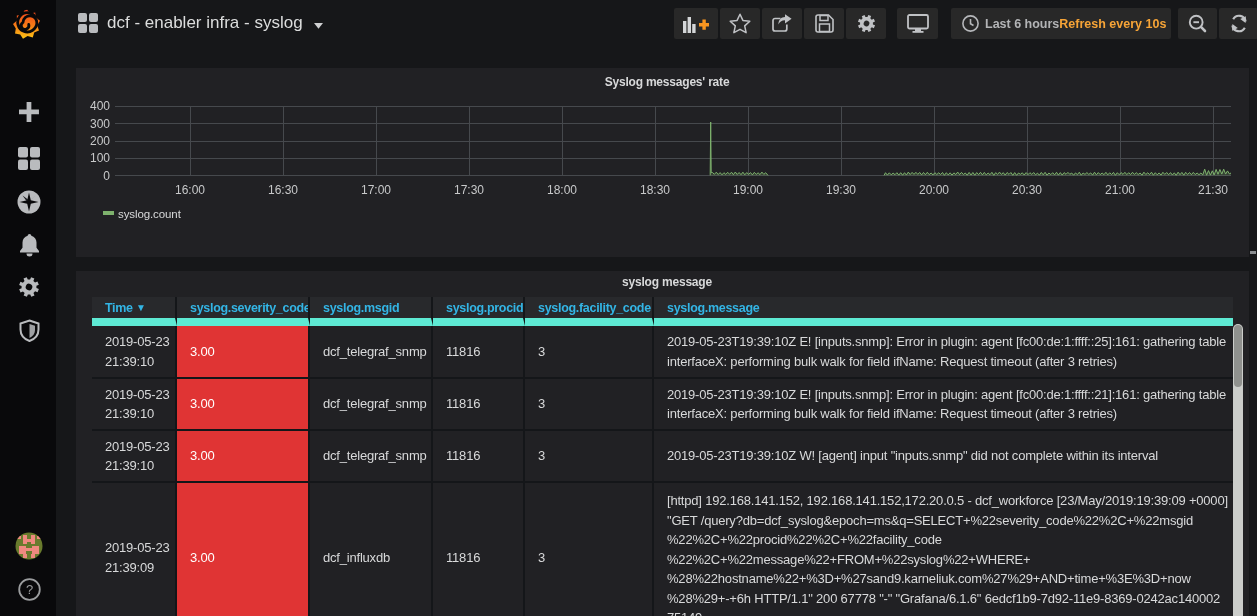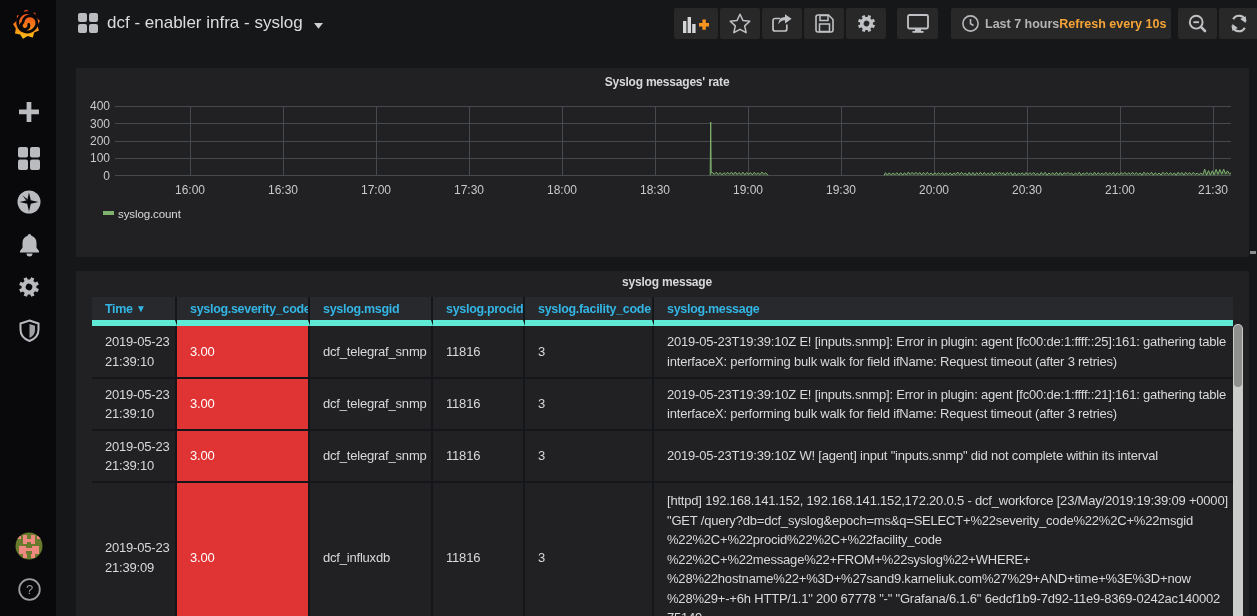--- a/index.html
+++ b/index.html
@@ -8,21 +8,21 @@
 .abs { position:absolute; }
 
 #sidebar { position:absolute; left:0; top:0; width:56px; height:616px; background:#09090b; }
 
 .navbtn { position:absolute; top:8px; height:31px; background:#282828; border-radius:2px; display:flex; align-items:center; justify-content:center; }
 
 .panel { position:absolute; background:#212124; }
 .ptitle { position:absolute; width:100%; text-align:center; font-size:12px; font-weight:bold; color:#d8d9da; letter-spacing:-0.2px; text-indent:9px; }
 
 #tbl { position:absolute; left:92px; top:297px; width:1141px; border-collapse:separate; border-spacing:0; table-layout:fixed; font-size:13px; color:#d8d9da; }
-#tbl th { background:#28292c; color:#33b5e5; font-weight:bold; font-size:12.5px; letter-spacing:-0.3px; text-align:left; padding:0 0 0 13px; height:29px; border-bottom:6px solid #5eead4; white-space:nowrap; overflow:hidden; }
+#tbl th { background:#28292c; color:#33b5e5; font-weight:bold; font-size:12.5px; letter-spacing:-0.3px; text-align:left; padding:0 0 0 13px; height:29px; border-bottom:8px solid #5eead4; white-space:nowrap; overflow:hidden; }
 #tbl td { background:#212124; border-bottom:2px solid #141619; padding:5px 2px 5px 13px; vertical-align:middle; line-height:19.5px; letter-spacing:-0.2px; overflow:hidden; white-space:nowrap; }
 #tbl td, #tbl th { border-right:2px solid #141619; }
 #tbl td:last-child, #tbl th:last-child { border-right:none;margin-top:36px; }
 #tbl td.red { background:#e03434; color:#fff; }
 </style>
 </head>
 <body>
 <div id="sidebar"></div>
 
 <svg class="abs" style="left:13px;top:7px" width="28" height="33" viewBox="0 0 28 33">
@@ -136,21 +136,21 @@
     <rect x="1" y="1" width="20" height="13.5" rx="1.5" fill="none" stroke="#c0c2c5" stroke-width="1.8"></rect>
     <rect x="8" y="14.5" width="6" height="2.5" fill="#c0c2c5"></rect>
     <rect x="5.5" y="17" width="11" height="1.8" fill="#c0c2c5"></rect>
   </svg>
 </div>
 <div class="navbtn" style="left:951px;width:220px;justify-content:flex-start;padding-left:11px;">
   <svg width="17" height="17" viewBox="0 0 17 17" style="margin-right:6px">
     <circle cx="8.5" cy="8.5" r="7.6" fill="none" stroke="#b5b7ba" stroke-width="1.6"></circle>
     <path fill="none" stroke="#b5b7ba" stroke-width="1.6" d="M8.5,4 V8.8 L11.5,10.5"></path>
   </svg>
-  <span style="font-size:12.5px;color:#b3b4b6;font-weight:bold;white-space:nowrap;">Last 7 hours</span>
+  <span style="font-size:12.5px;color:#b3b4b6;font-weight:bold;white-space:nowrap;">Last 6 hours</span>
   <span style="font-size:12.5px;color:#f6a437;font-weight:bold;white-space:nowrap;">Refresh every 10s</span>
 </div>
 <div class="navbtn" style="left:1178px;width:39px;">
   <svg width="20" height="20" viewBox="0 0 20 20">
     <circle cx="8.2" cy="8.2" r="6.4" fill="none" stroke="#c0c2c5" stroke-width="1.9"></circle>
     <line x1="5.4" y1="8.2" x2="11" y2="8.2" stroke="#c0c2c5" stroke-width="1.9"></line>
     <line x1="13.2" y1="13.2" x2="17" y2="17" stroke="#c0c2c5" stroke-width="2.6" stroke-linecap="round"></line>
   </svg>
 </div>
 <div class="navbtn" style="left:1219px;width:39px;">

